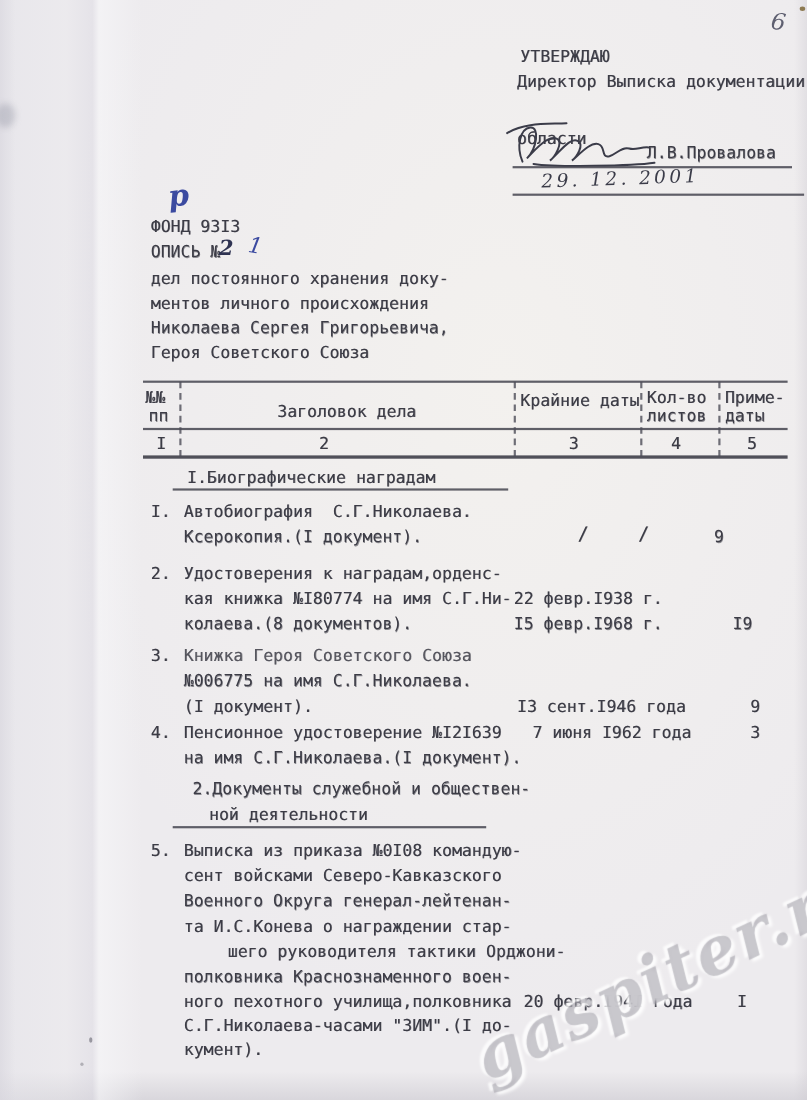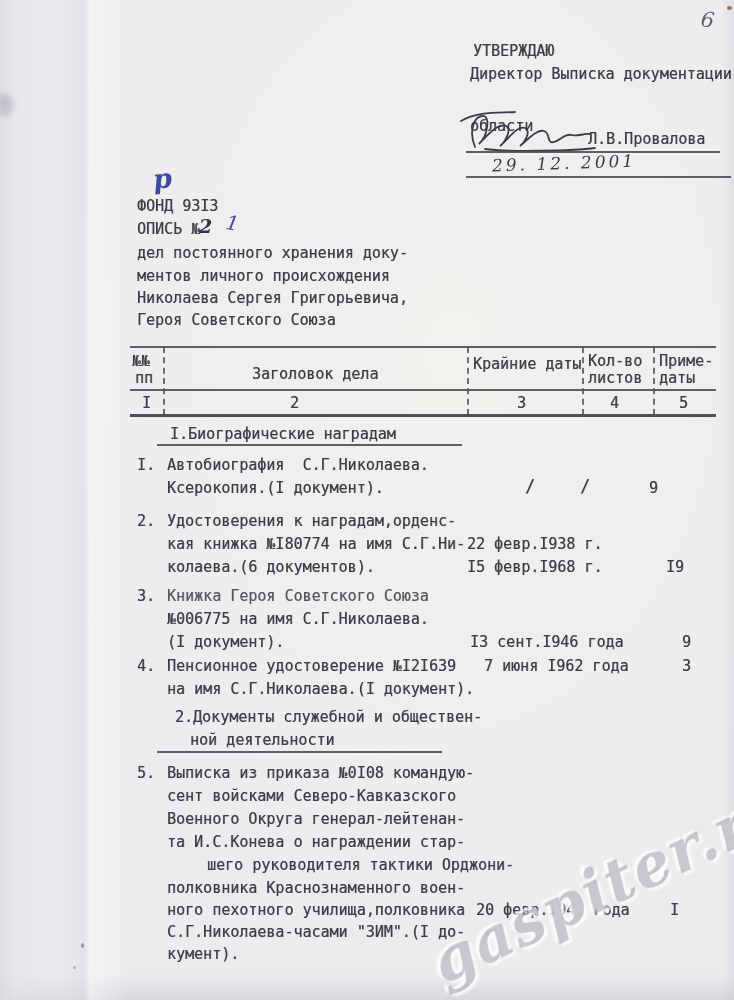--- a/index.html
+++ b/index.html
@@ -106,21 +106,21 @@
   <div class="t" style="left:167px; top:455px;">Автобиография  С.Г.Николаева.</div>
   <div class="t" style="left:167px; top:478px;">Ксерокопия.(I документ).</div>
   <div class="t" style="left:525px; top:476px; font-size:17px;">/</div>
   <div class="t" style="left:580px; top:476px; font-size:17px;">/</div>
   <div class="t" style="left:649px; top:478px;">9</div>
 
   <div class="t" style="left:137px; top:511px;">2.</div>
   <div class="t" style="left:167px; top:511px;">Удостоверения к наградам,орденс-</div>
   <div class="t" style="left:167px; top:534px;">кая книжка №I80774 на имя С.Г.Ни-</div>
   <div class="t" style="left:467px; top:534px;">22 февр.I938 г.</div>
-  <div class="t" style="left:167px; top:557px;">колаева.(6 документов).</div>
+  <div class="t" style="left:167px; top:557px;">колаева.(8 документов).</div>
   <div class="t" style="left:467px; top:557px;">I5 февр.I968 г.</div>
   <div class="t" style="left:666px; top:557px;">I9</div>
 
   <div class="t" style="left:137px; top:586px;">3.</div>
   <div class="t" style="left:167px; top:586px; opacity:0.85;">Книжка Героя Советского Союза</div>
   <div class="t" style="left:167px; top:609px;">№006775 на имя С.Г.Николаева.</div>
   <div class="t" style="left:167px; top:632px;">(I документ).</div>
   <div class="t" style="left:470px; top:632px;">I3 сент.I946 года</div>
   <div class="t" style="left:682px; top:632px;">9</div>
 

